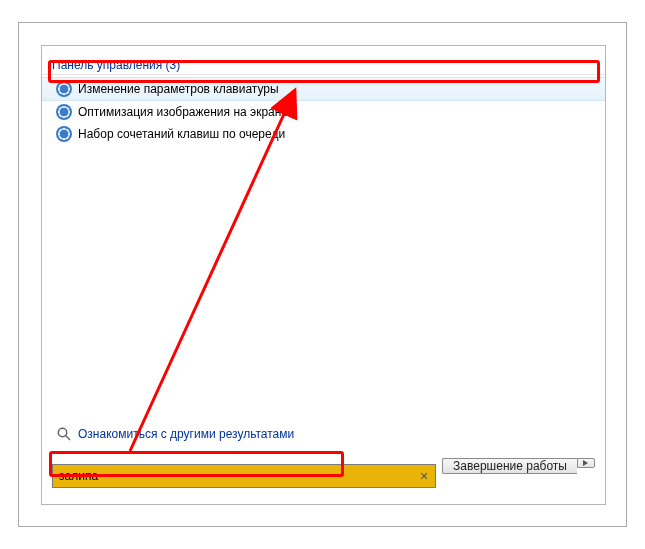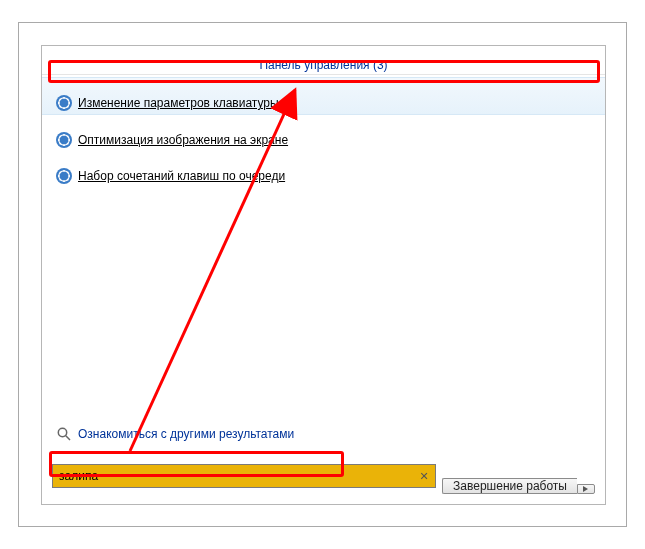--- a/index.html
+++ b/index.html
@@ -31,35 +31,33 @@
       width: 565px;
       height: 460px;
       border: 1px solid #b6b6b6;
       background: #fff;
       display: flex;
       flex-direction: column;
     }
     .results-area {
       flex: 1;
       padding: 8px 0 0 0;
-      text-align: center;
     }
     .category-header {
       color: #003399;
       padding: 4px 10px 2px 10px;
       border-bottom: 1px solid #e5e5e5;
       margin-bottom: 2px;
     }
     .result-item {
       display: flex;
       align-items: center;
-      padding: 17px 10px 3px 14px;
+      padding: 3px 10px 3px 14px;
       cursor: pointer;
       white-space: nowrap;
-      text-decoration: underline;
     }
     .result-item.highlighted {
       background: linear-gradient(#f2f8fd, #e6f2fb);
       border-top: 1px solid #d6e8f6;
       border-bottom: 1px solid #d6e8f6;
     }
     .result-item .icon-wrap {
       width: 16px;
       height: 16px;
       margin-right: 6px;
@@ -112,21 +110,21 @@
       width: 14px;
       height: 14px;
       cursor: pointer;
       color: #555;
       font-size: 11px;
       line-height: 14px;
       text-align: center;
     }
     .shutdown-btn {
       display: flex;
-      align-items: flex-end;
+      align-items: flex-start;
       height: 36px;
       cursor: pointer;
     }
     .shutdown-main {
       border: 1px solid #8b8b8b;
       background: linear-gradient(#f7f7f7, #e3e3e3);
       padding: 0 10px;
       display: flex;
       align-items: center;
       color: #222;

